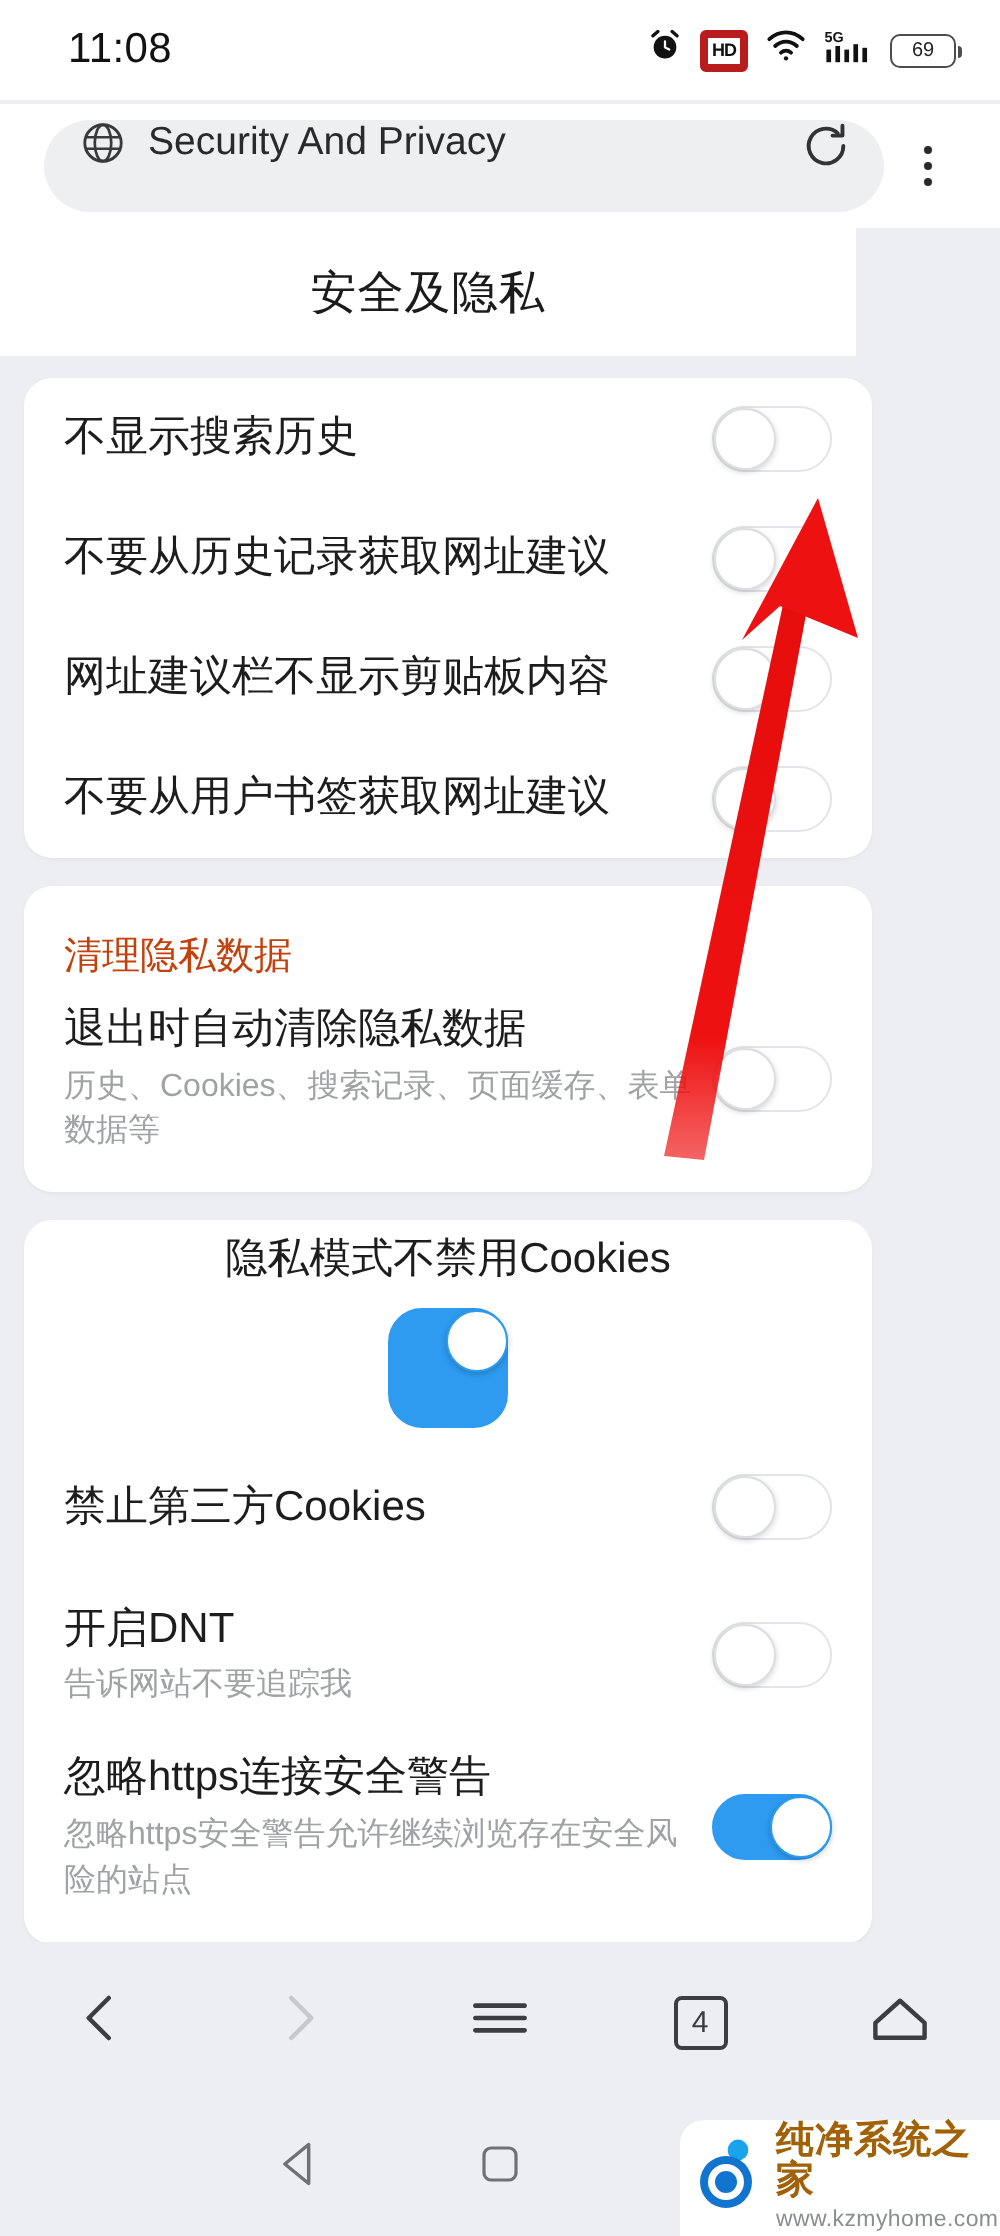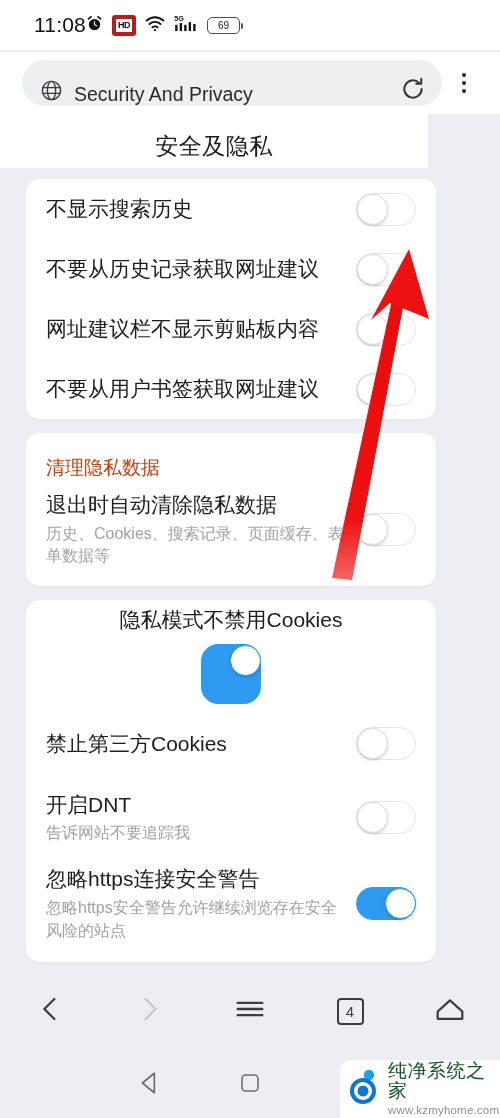--- a/index.html
+++ b/index.html
@@ -12,21 +12,21 @@
   #phone {
     position: relative;
     width: 500px; height: 1118px;
     background: #eceef2;
   }
 
   
   .statusbar {
     position: absolute; top: 0; left: 0; width: 500px; height: 50px;
     background: #ffffff;
-    display: flex; align-items: center; 
+    display: flex; align-items: center; justify-content: space-between;
     padding: 0 22px 0 34px;
   }
   .clock { font-size: 21px; color: #121212; letter-spacing: .2px; }
   .sb-icons { display: flex; align-items: center; gap: 9px; }
   .ic { display: block; }
   .hd-badge {
     border: 4px solid #b91c1c; border-radius: 3px;
     font-size: 9px; font-weight: bold; line-height: 1;
     padding: 2px 2px; color: #111; letter-spacing: -0.5px;
   }
@@ -42,21 +42,21 @@
   }
 
   
   .addrbar {
     position: absolute; top: 52px; left: 0; width: 500px; height: 62px;
     background: #ffffff;
     display: flex; align-items: center; padding: 0 14px 0 22px;
   }
   .urlpill {
     flex: 1; height: 46px; background: #eeeff1; border-radius: 23px;
-    display: flex; align-items: flex-end; padding: 0 16px 0 18px; gap: 11px;
+    display: flex; align-items: flex-start; padding: 0 16px 0 18px; gap: 11px;
   }
   .urltext {
     flex: 1; font-size: 19.5px; color: #2a2a2a; white-space: nowrap;
     overflow: hidden; text-overflow: ellipsis;
   }
   .kebab {
     width: 44px; height: 46px; display: flex; flex-direction: column;
     align-items: center; justify-content: center; gap: 4px;
   }
   .kebab i { width: 4px; height: 4px; background: #2b2b2b; border-radius: 50%; display: block; }
@@ -64,22 +64,22 @@
   
   .pagehead {
     position: absolute; top: 114px; left: 0; width: 428px; height: 66px;
     background: #fff; border-bottom: 1px solid #d8dadd;
     display: flex; align-items: center; justify-content: center;
   }
   .pagetitle { font-size: 23px; color: #1b1b1b; font-weight: 500; letter-spacing: .5px; }
 
   
   .content {
-    position: absolute; top: 168px; left: 0; width: 448px; height: 790px;
-    background: #eceef2; padding: 11px 12px 0 26px;
+    position: absolute; top: 178px; left: 0; width: 448px; height: 790px;
+    background: #eceef2; padding: 11px 12px 0 12px;
   }
   .card {
     background: #ffffff; border-radius: 14px; margin-bottom: 14px;
     padding: 0 20px; box-shadow: 0 1px 2px rgba(0,0,0,.04);
   }
   .grouphead {
     font-size: 19px; color: #c2410c; padding: 22px 0 4px 0;
   }
   .row {
     display: flex; align-items: center; justify-content: space-between;
@@ -129,21 +129,21 @@
 
   
   .watermark {
     position: absolute; right: 0px; bottom: 0px;
     width: 160px; height: 58px; background: #ffffff;
     border-top-left-radius: 12px;
     display: flex; align-items: center; gap: 6px; padding-left: 8px;
   }
   .wm-logo { flex: 0 0 34px; }
   .wm-text { line-height: 1.05; }
-  .wm-cn { font-size: 19px; font-weight: normal; color: #14532d; letter-spacing: .5px; }
+  .wm-cn { font-size: 19px; font-weight: bold; color: #a16207; letter-spacing: .5px; }
   .wm-url { font-size: 11.5px; color: #8a8d92; letter-spacing: .2px; margin-top: 2px; }
 </style>
 </head>
 <body>
 
 <div id="phone">
 
   <div class="statusbar">
     <div class="clock">11:08</div>
     <div class="sb-icons">

